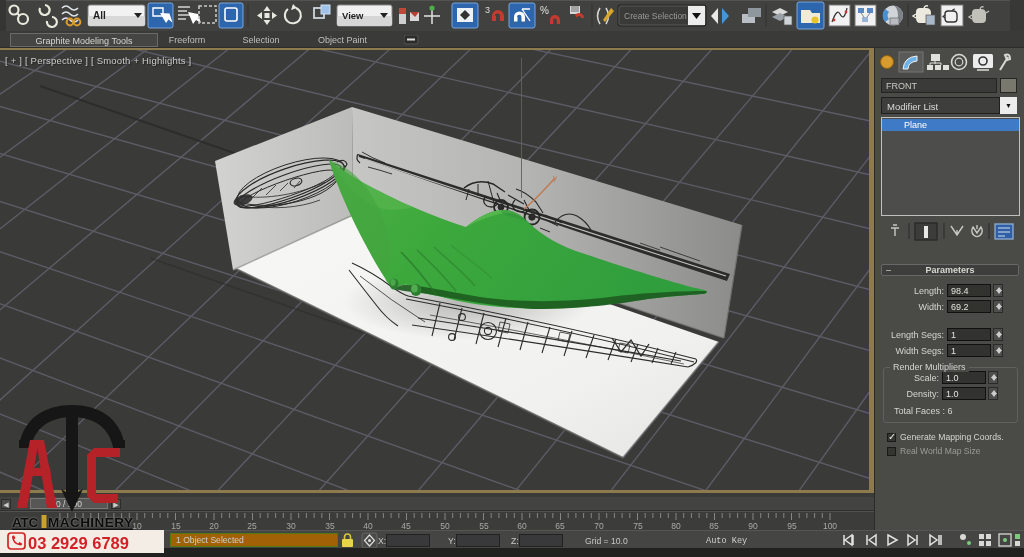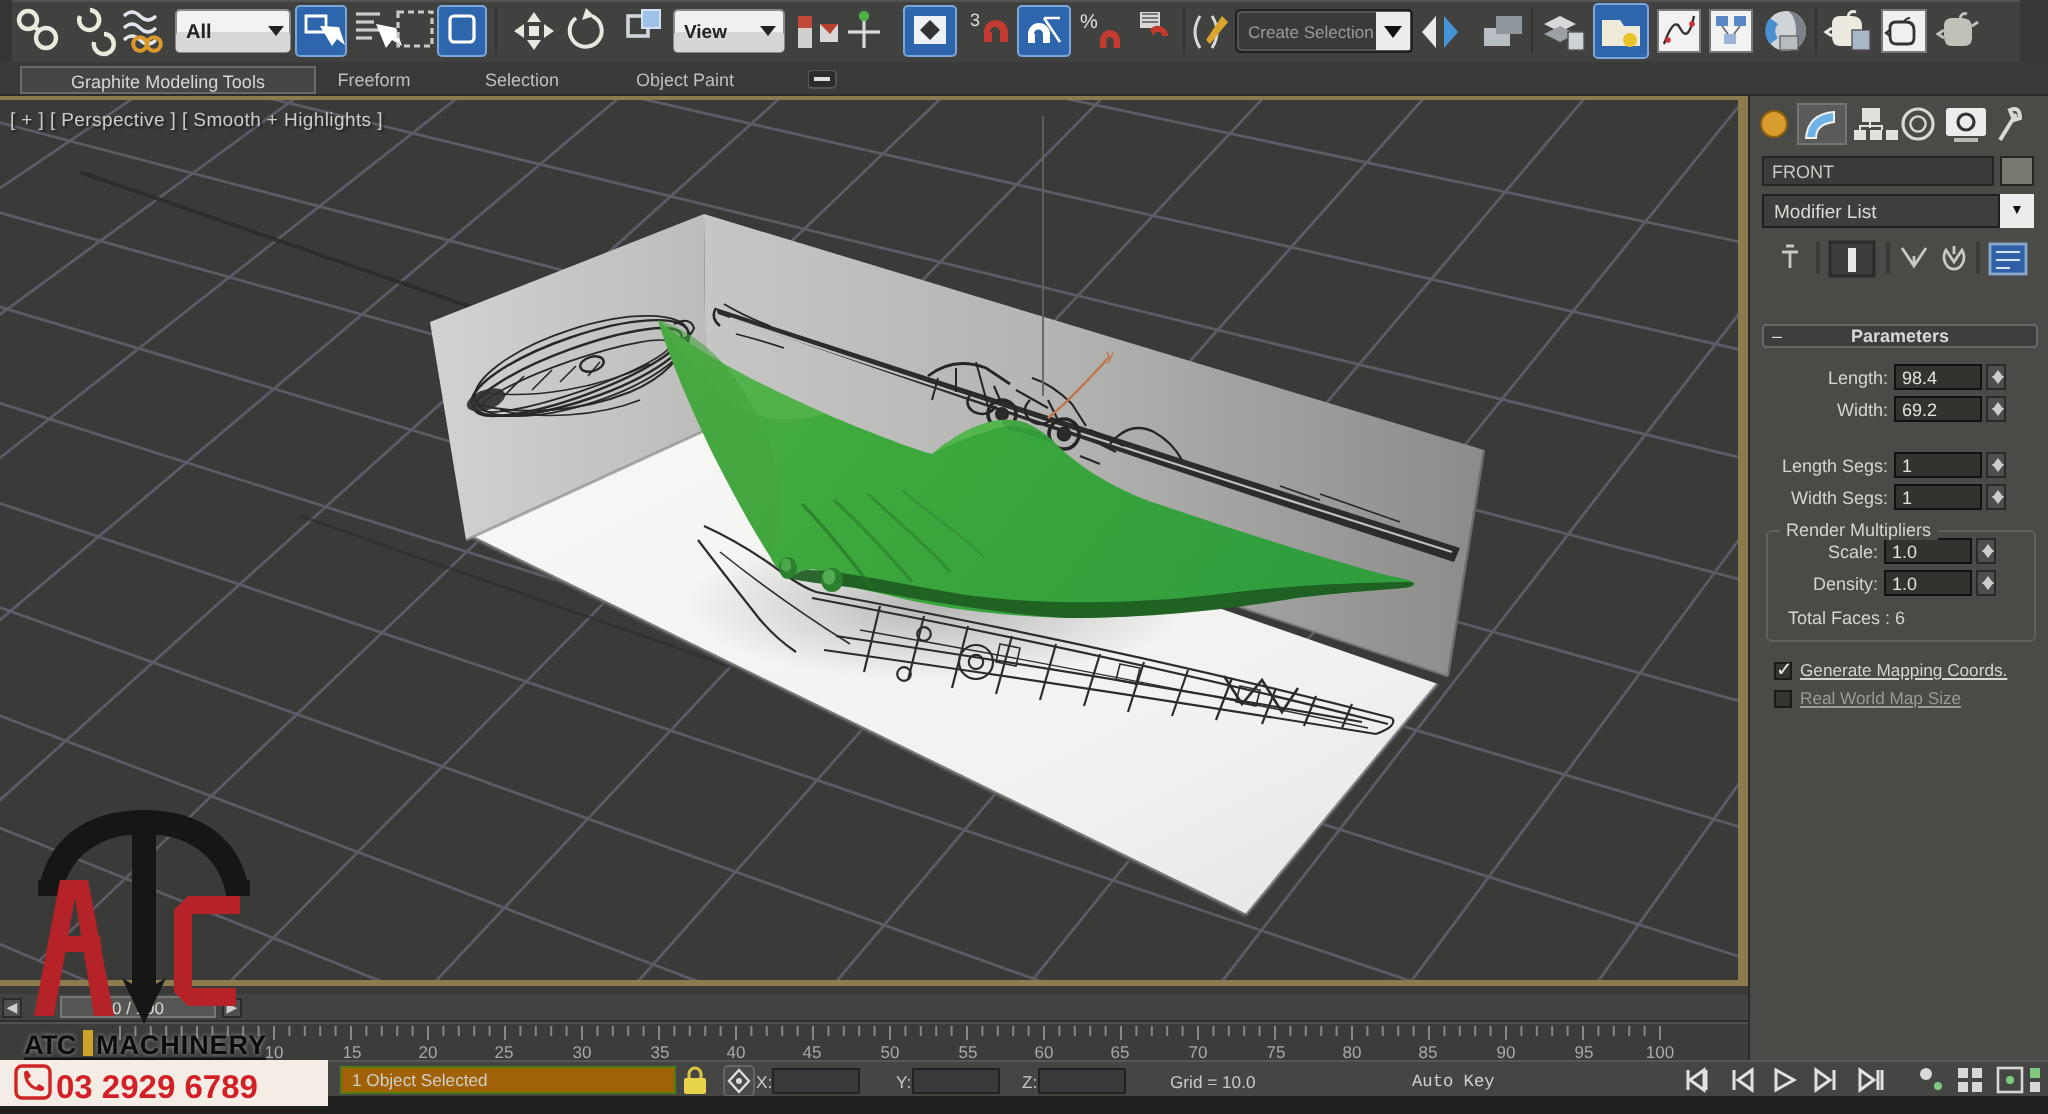--- a/index.html
+++ b/index.html
@@ -32,21 +32,21 @@
 .spin { width:10px; height:13px; margin-left:2px; background:#4e4e4c; border:1px solid #2a2a28; position:relative; }
 .spin::before { content:""; position:absolute; left:2px; top:2px; border-left:3px solid transparent; border-right:3px solid transparent; border-bottom:4px solid #ccc; }
 .spin::after { content:""; position:absolute; left:2px; bottom:2px; border-left:3px solid transparent; border-right:3px solid transparent; border-top:4px solid #ccc; }
 .group { margin:10px 4px 0 6px; width:135px; border:1px solid #60605e; border-radius:3px; padding-bottom:6px; position:relative; }
 .gtitle { position:absolute; top:-6px; left:6px; background:#4a4a47; font-size:9px; color:#d4d4d0; padding:0 3px; }
 .tfaces { margin:6px 0 0 10px; color:#d4d4d0; font-size:9px; }
 .cbrow { display:flex; align-items:center; margin:9px 0 0 10px; }
 .cbrow + .cbrow { margin-top:4px; }
 .cb { width:9px; height:9px; background:#35352f; border:1px solid #1a1a18; display:inline-block; position:relative; }
 .cbchecked::before { content:"\2713"; position:absolute; left:0px; top:-3px; color:#e8e8e4; font-size:10px; }
-.cblab { font-size:8.6px; color:#d4d4d0; margin-left:4px;text-decoration:underline; }
+.cblab { font-size:8.6px; color:#d4d4d0; margin-left:4px; }
 #tslider { position:absolute; top:497px; left:0; width:874px; height:14px; background:#434341; border-bottom:1px solid #2e2e2c; }
 .tsbtn { position:absolute; top:2px; width:10px; height:10px; background:#4e4e4c; border:1px solid #2c2c2a; color:#ccc; font-size:7px; line-height:9px; text-align:center; }
 .tshandle { position:absolute; left:30px; top:1px; width:78px; height:11px; background:#565654; border:1px solid #777; color:#d8d8d4; font-size:8.5px; text-align:center; line-height:11px; }
 #ruler { position:absolute; top:511px; left:0; width:874px; height:19px; background:#3c3c3a; border-top:1px solid #515150; }
 #statusbar { position:absolute; top:530px; left:0; width:1024px; height:18px; background:#454543; border-top:1px solid #565654; display:flex; align-items:center; }
 .statfield { position:absolute; left:170px; top:2px; width:168px; height:14px; background:#a16207; border:1px solid #4d7c0f; color:#cfcfcb; font-size:8.6px; padding:1px 0 0 5px; }
 .xyz { position:absolute; top:5px; color:#c8c8c4; font-size:8.6px; }
 .cofield { position:absolute; top:3px; width:44px; height:13px; background:#39393c; border:1px solid #222; }
 .gridlab { position:absolute; left:585px; top:5px; color:#c8c8c4; font-size:8.6px; }
 .autokey { position:absolute; left:706px; top:5px; color:#d0d0cc; font-size:8.6px;font-family:Liberation Mono, monospace; }
@@ -412,20 +412,23 @@
         <rect x="100" y="19" width="12" height="2" fill="#b8b8b4"></rect>
  <path d="M123,20 L131,7 M128,5 q5,-2 5,4 l-3,1 z" stroke="#d8d8d4" stroke-width="2" fill="none"></path>
 </svg>
 <div class="nrow">
  <div class="nfield">FRONT</div>
  <div class="swatch"></div>
 </div>
 <div class="mlrow">
  <div class="mlfield">Modifier List</div>
  <div class="mlbtn"><span>▼</span></div>
+</div>
+<div class="stack">
+ <div class="stackrow">Plane</div>
 </div>
 <svg width="141" height="22" style="display:block;margin:4px 0 0 4px">
  <g stroke="#c8c8c4" stroke-width="1.4" fill="none">
   <path d="M10,8 h8 m-4,0 v8 m-2,-11 h4"></path>
   <line x1="28" y1="3" x2="28" y2="19" stroke="#3a3a38" stroke-width="2"></line>
   <rect x="34" y="3" width="22" height="17" fill="#3c3c3a" stroke="#2a2a28"></rect>
   <rect x="43" y="6" width="4" height="12" fill="#e8e8e4" stroke="none"></rect>
   <line x1="63" y1="3" x2="63" y2="19" stroke="#3a3a38" stroke-width="2"></line>
   <path d="M70,6 l6,9 l6,-9 m-6,9 v-5"></path>
   <path d="M92,7 a5,6 0 1 0 8,0 l-4,6 z M96,5 v4"></path>

